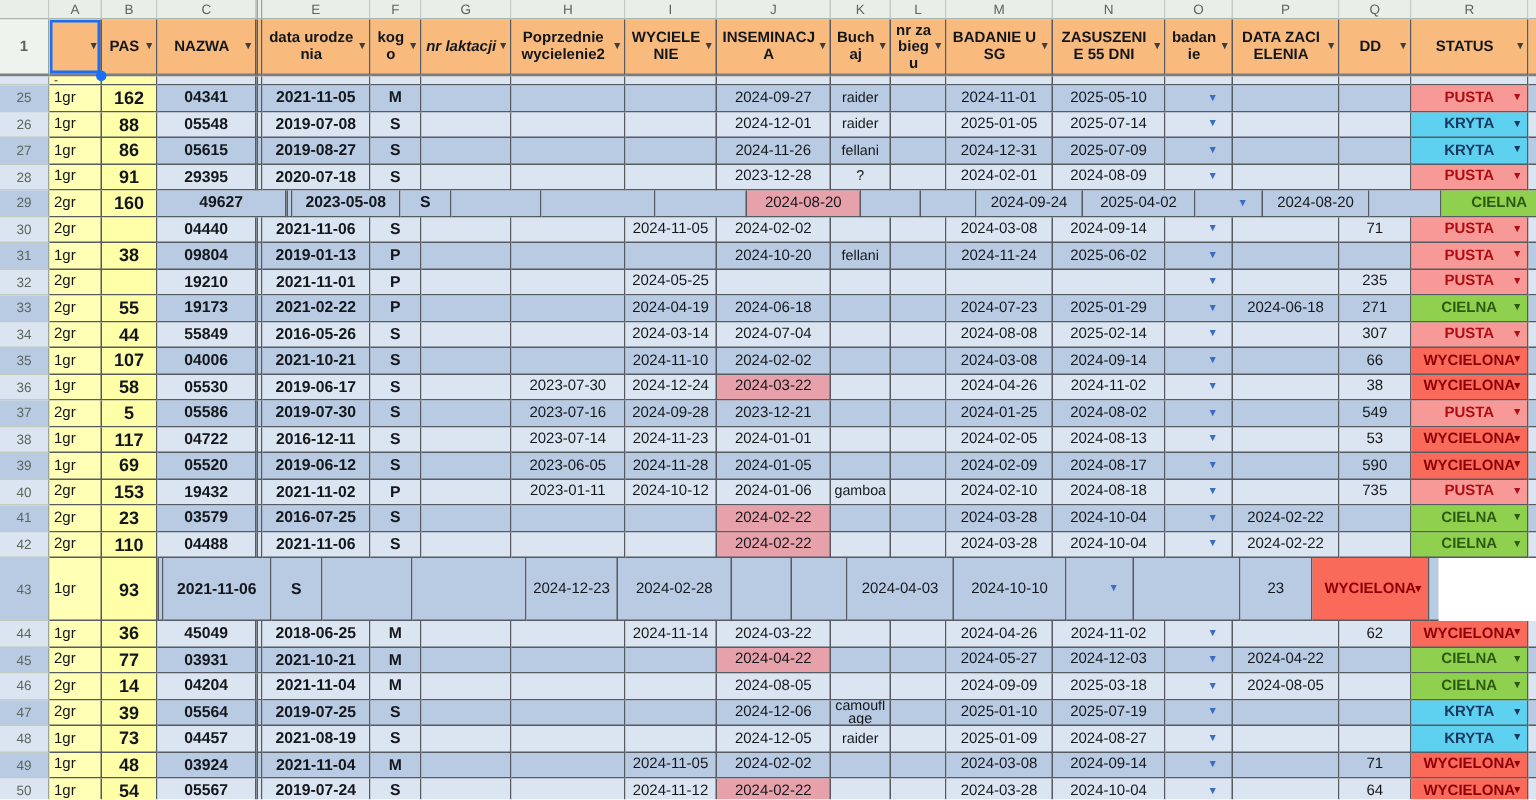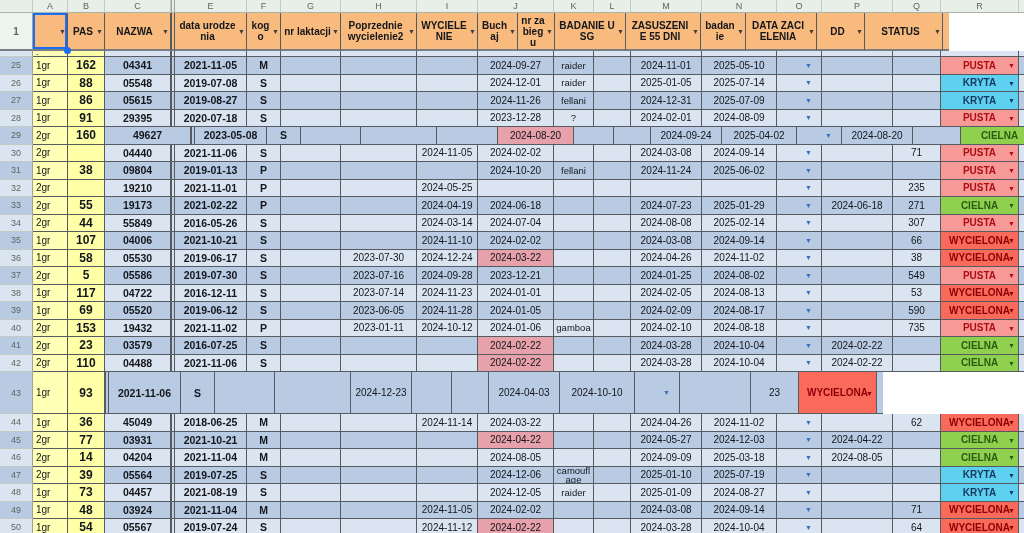--- a/index.html
+++ b/index.html
@@ -125,30 +125,34 @@
       </div>
       <div class="cell hidden-col " style="width: 4px;"></div>
       <div class="cell " style="width: 72px;">
         <span class="hlabel">data urodzenia</span>
         <span class="ficon">▼</span>
       </div>
       <div class="cell " style="width: 34px;">
         <span class="hlabel">kogo</span>
         <span class="ficon">▼</span>
       </div>
-      <div class="cell " style="width: 60px;">
+      <div class="cell " style="width: 60px; font-style: italic;">
         <span class="hlabel">nr laktacji</span>
         <span class="ficon">▼</span>
       </div>
       <div class="cell " style="width: 76px;">
         <span class="hlabel">Poprzednie wycielenie2</span>
         <span class="ficon">▼</span>
       </div>
       <div class="cell " style="width: 61px;">
         <span class="hlabel">WYCIELENIE</span>
+        <span class="ficon">▼</span>
+      </div>
+      <div class="cell " style="width: 76px;">
+        <span class="hlabel">INSEMINACJA</span>
         <span class="ficon">▼</span>
       </div>
       <div class="cell " style="width: 40px;">
         <span class="hlabel">Buchaj</span>
         <span class="ficon">▼</span>
       </div>
       <div class="cell " style="width: 37px;">
         <span class="hlabel">nr zabiegu</span>
         <span class="ficon">▼</span>
       </div>
@@ -1284,20 +1288,23 @@
         </div>
         <div class="cell c-G" style="width: 60px;">
           <span></span>
         </div>
         <div class="cell c-H" style="width: 76px;">
           <span></span>
         </div>
         <div class="cell c-I" style="width: 61px;">
           <span>2024-12-23</span>
         </div>
+        <div class="cell c-J" style="width: 76px;">
+          <span>2024-02-28</span>
+        </div>
         <div class="cell c-K" style="width: 40px;">
           <span></span>
         </div>
         <div class="cell c-L" style="width: 37px;">
           <span></span>
         </div>
         <div class="cell c-M" style="width: 71px;">
           <span>2024-04-03</span>
         </div>
         <div class="cell c-N" style="width: 75px;">

